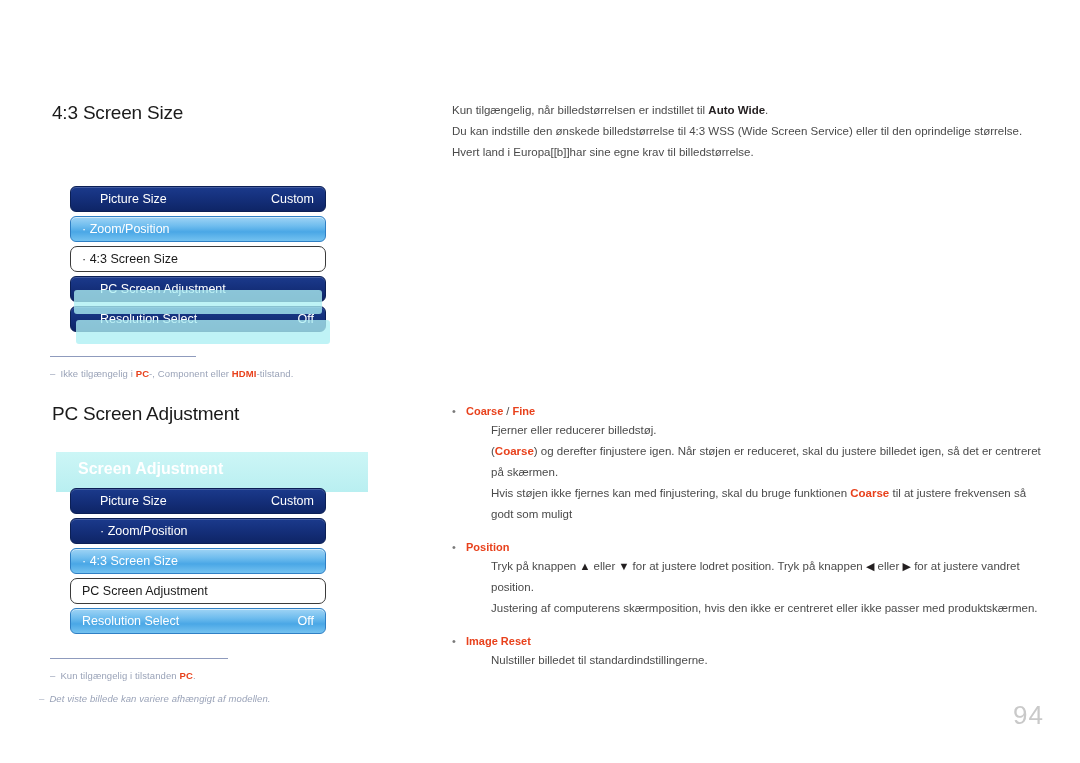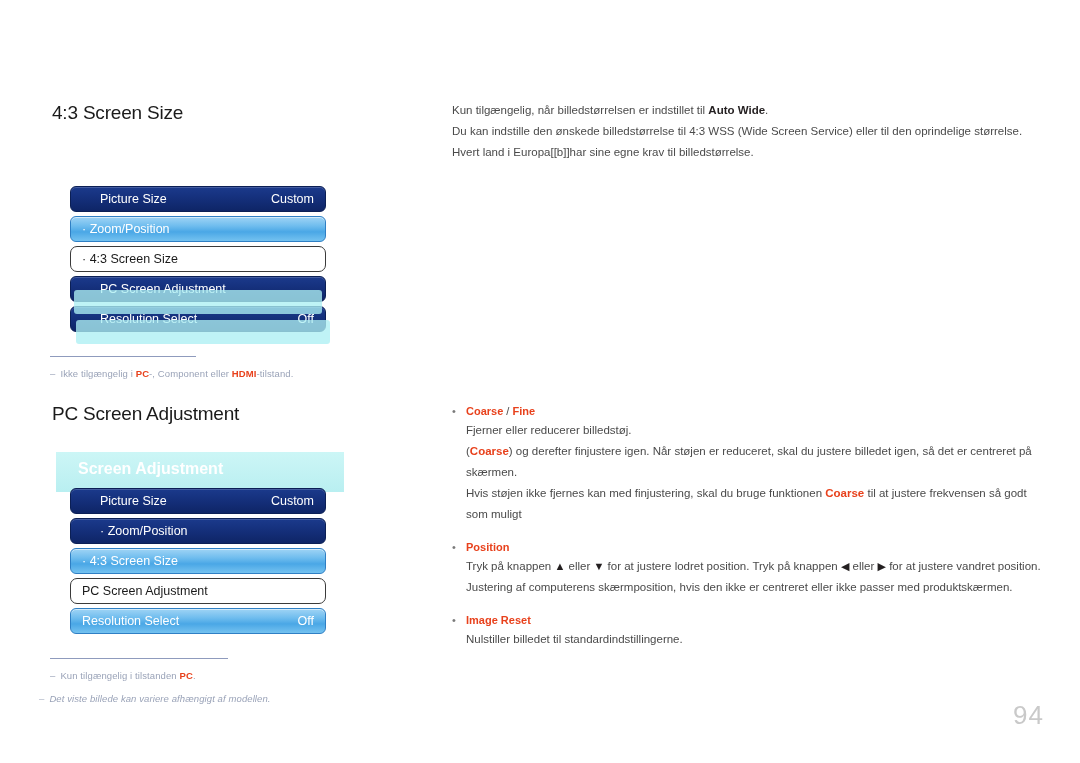--- a/index.html
+++ b/index.html
@@ -79,21 +79,21 @@
     pointer-events: none;
   }
   #wash-a { left: 4px;  top: 104px; width: 248px; height: 24px; border-radius: 3px; }
   #wash-b { left: 6px;  top: 134px; width: 254px; height: 24px; border-radius: 3px; }
 
   
   #sa-panel {
     position: absolute;
     left: 56px;
     top: 452px;
-    width: 288px;
+    width: 312px;
     height: 40px;
     background: linear-gradient(180deg, #ccf6f6 0%, #c2f2f3 55%, #b9eff1 100%);
   }
   #sa-panel .sa-title {
     position: absolute;
     left: 22px;
     top: 8px;
     font-size: 16px;
     font-weight: bold;
     color: #ffffff;
@@ -155,21 +155,21 @@
     line-height: 17px;
     text-align: left;
   }
   .bullet-title {
     color: #e8411c;
     font-weight: bold;
     font-size: 11px;
   }
   .bullet-title .sep { color: #4a4a4a; font-weight: normal; }
   .bullet-body {
-    margin-left: 14px;
+    margin-left: 39px;
     font-size: 11.5px;
     line-height: 21px;
     color: #4a4a4a;
   }
   .bullet-body .hot { color: #e8411c; font-weight: bold; }
   .bullet-body .arrow { color: #231f20; font-size: 11px; }
 
   
   #page-num {
     position: absolute;

